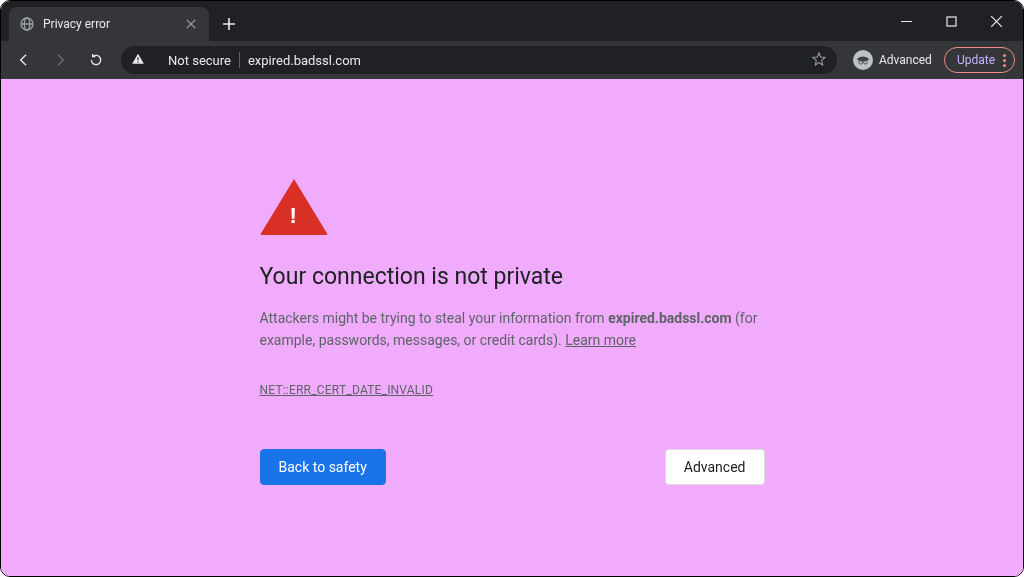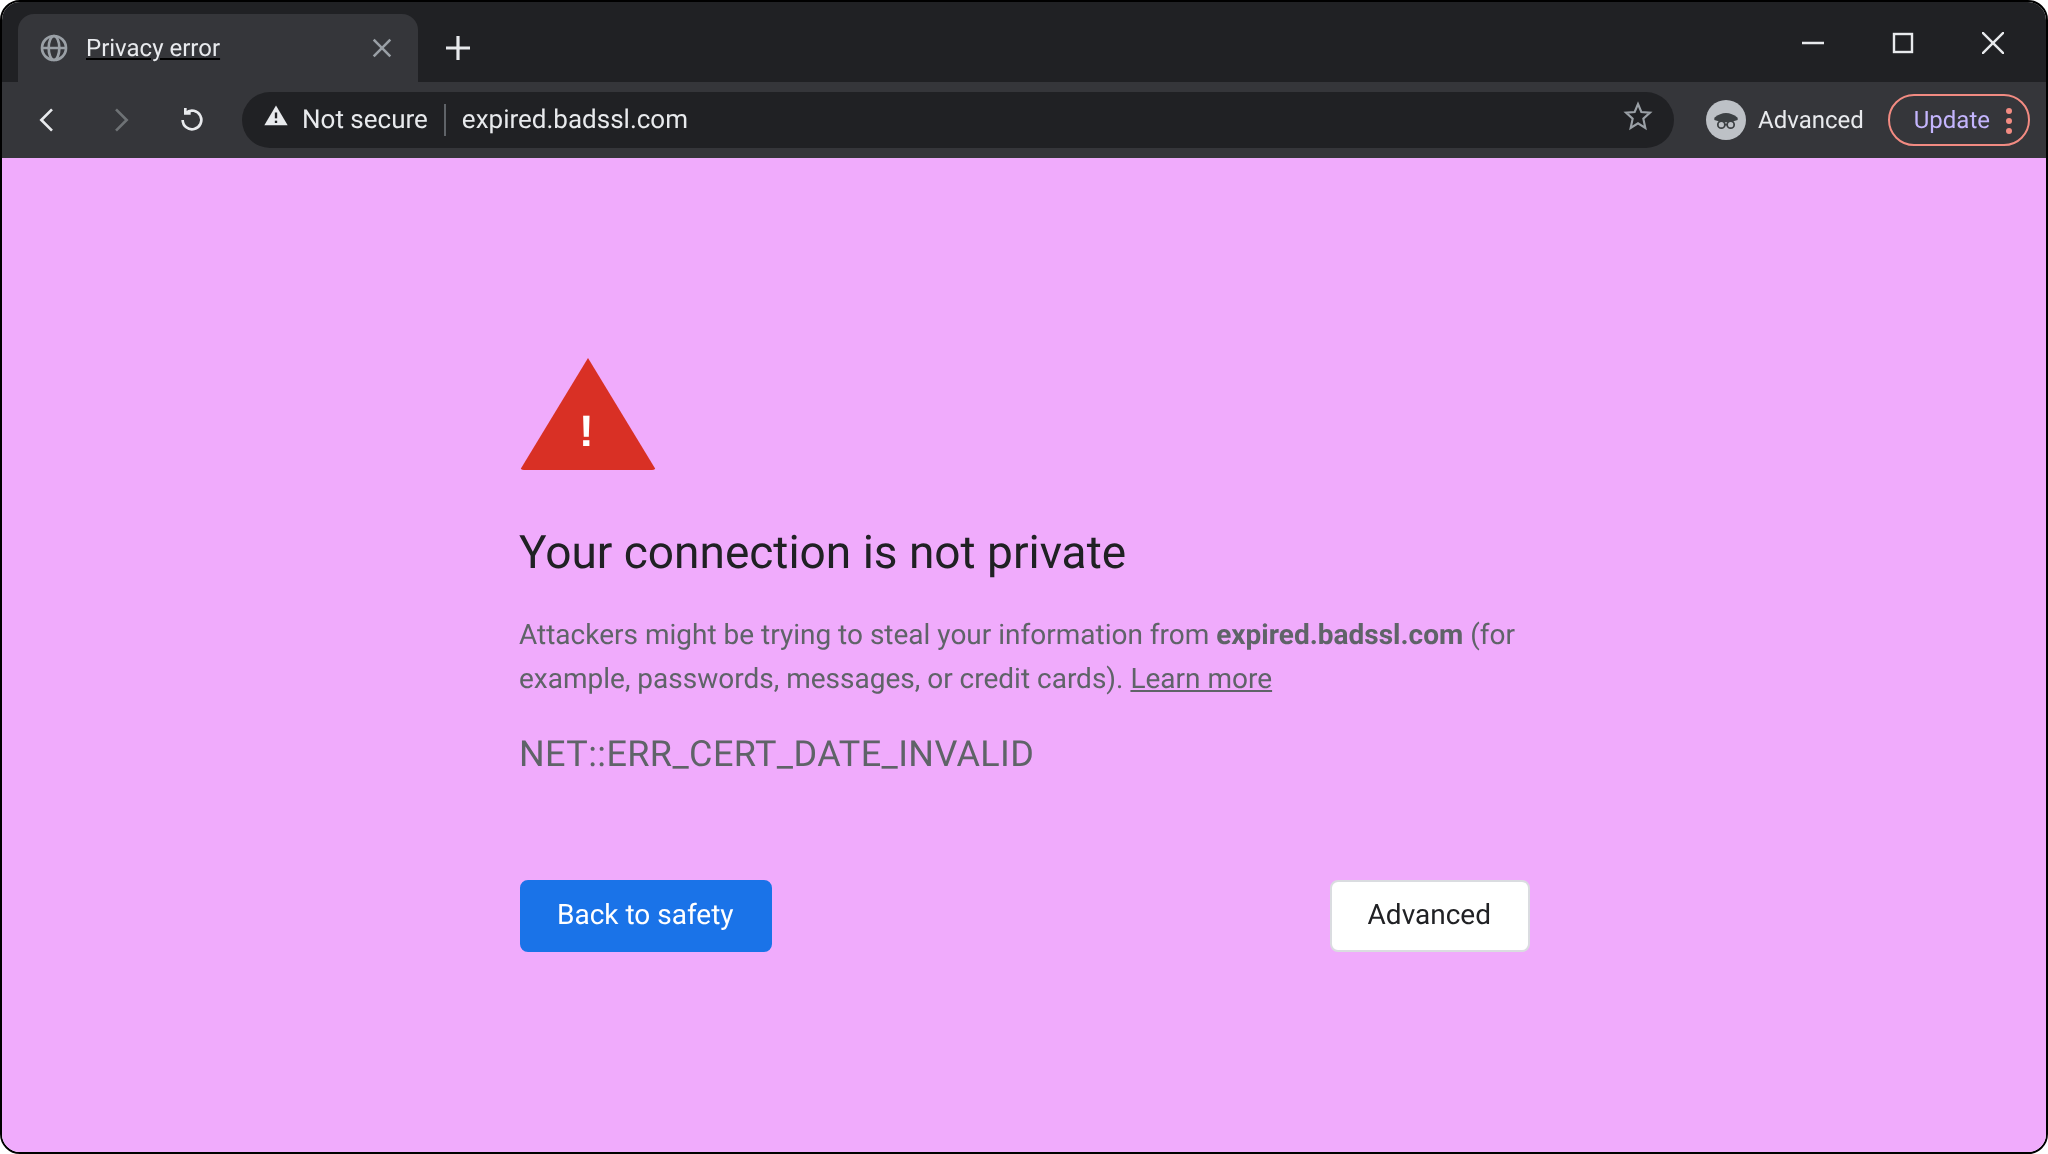--- a/index.html
+++ b/index.html
@@ -11,21 +11,20 @@
     overflow: hidden;
     display: flex; flex-direction: column;
     background: #fff;
   }
   
   .titlebar {
     height: 40px;
     background: #202124;
     display: flex; align-items: flex-end;
     position: relative;
-    text-decoration: underline;
   }
   .tab {
     height: 34px;
     margin-left: 8px;
     margin-top: 6px;
     background: #35363a;
     border-top-left-radius: 8px;
     border-top-right-radius: 8px;
     display: flex; align-items: center;
     padding: 0 10px;
@@ -81,21 +80,21 @@
     height: 28px;
     background: #202124;
     border-radius: 14px;
     display:flex; align-items:center;
     padding: 0 10px;
     color:#e8eaed; font-size: 13px;
     gap: 8px;
     margin: 0 4px;
   }
   .omnibox .secure {
-    display:flex; align-items:center; gap:6px;
+    display:flex; align-items:center; gap:23px;
     color:#e8eaed;
   }
   .omnibox .secure svg { width:14px; height:14px; }
   .omnibox .divider { width:1px; height:16px; background:#5f6368; }
   .omnibox .url { flex:1; color:#e8eaed; }
   .omnibox .star { color:#9aa0a6; cursor:pointer; }
   .omnibox .star svg { width:16px; height:16px; }
 
   .incognito-chip {
     display:flex; align-items:center; gap:6px;
@@ -151,23 +150,24 @@
   .headline {
     font-size: 23px; font-weight: 400; color:#202124;
     margin-bottom: 18px;
   }
   .body-text {
     font-size: 14px; color:#5f6368; line-height: 1.55;
   }
   .body-text .bold { font-weight:700; color:#5f6368; }
   .body-text .learn { text-decoration: underline; color:#5f6368; cursor:pointer; }
   .error-code {
-    margin-top: 16px;
-    font-size: 18px; color:#5f6368;
+    margin-top: 32px;
+    font-size: 12px; color:#5f6368;
     letter-spacing: 0.2px;
+    text-decoration: underline;
   }
   .button-row {
     margin-top: 52px;
     display:flex; justify-content: space-between; align-items:center;
   }
   .btn {
     height: 36px; padding: 0 18px;
     border-radius: 4px; font-size: 14px;
     display:flex; align-items:center; justify-content:center;
     cursor:pointer;

